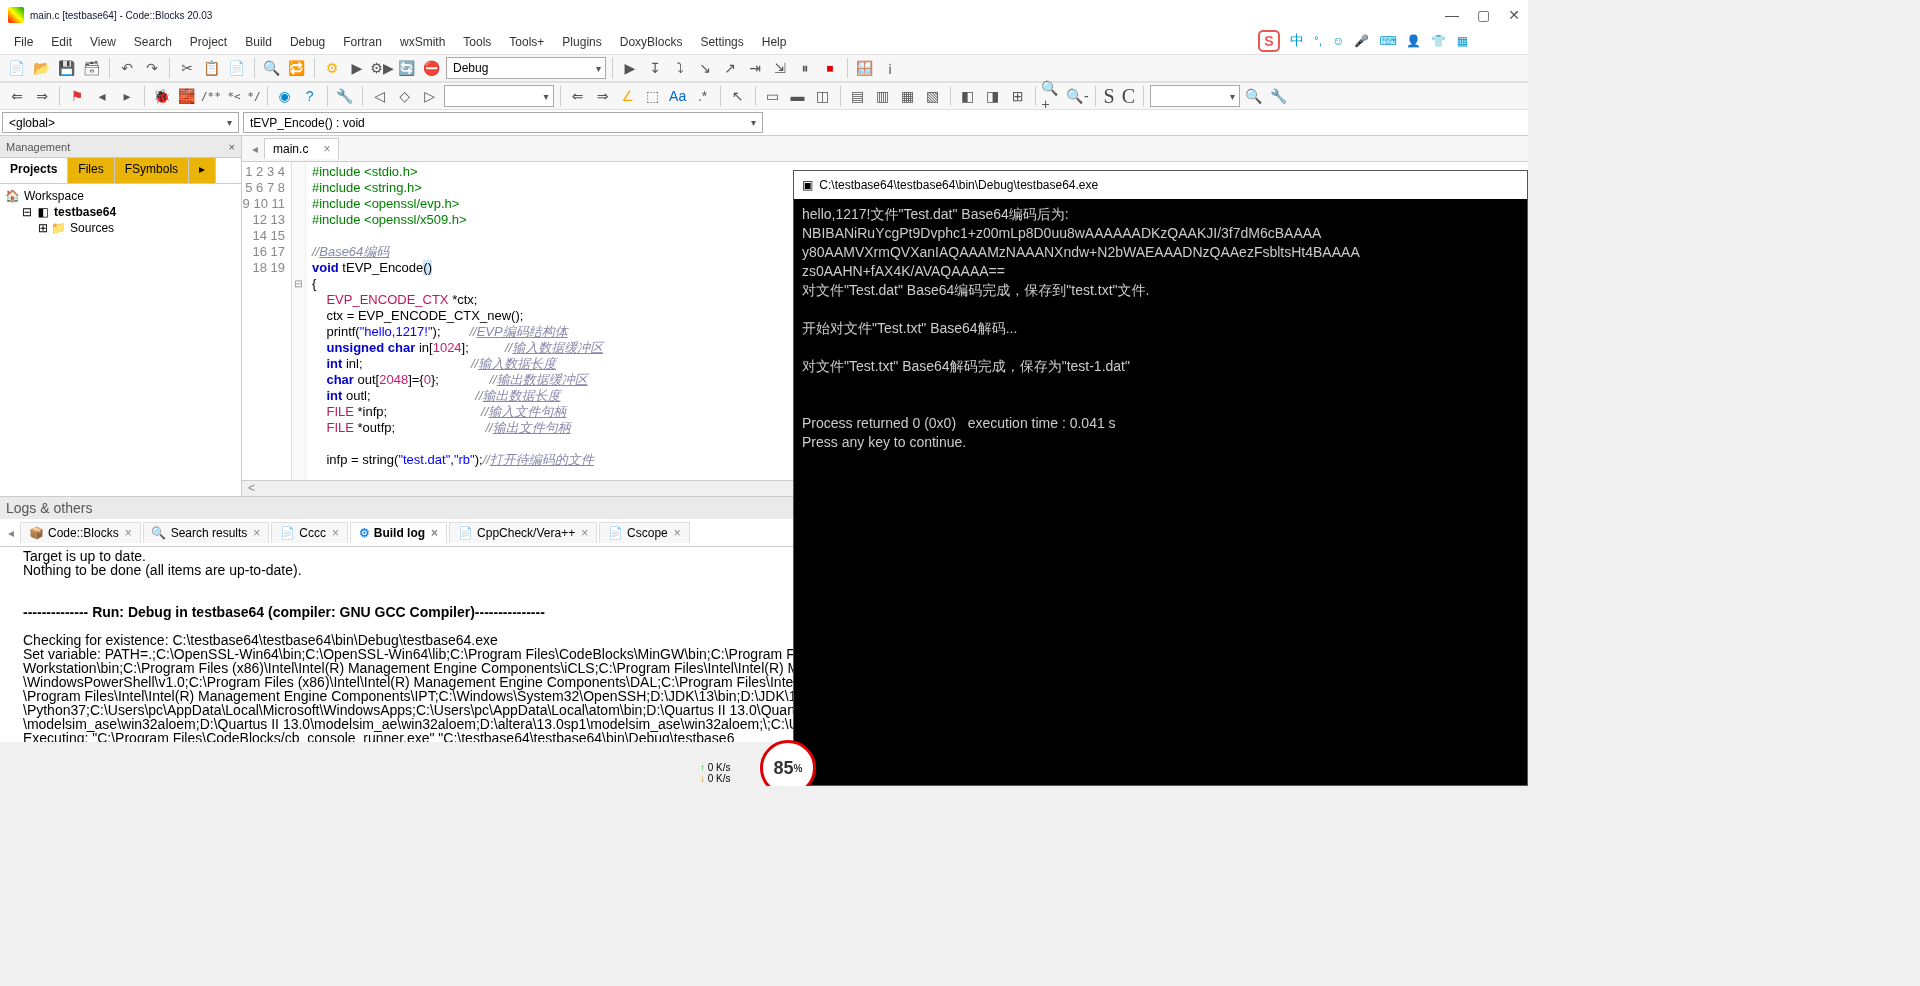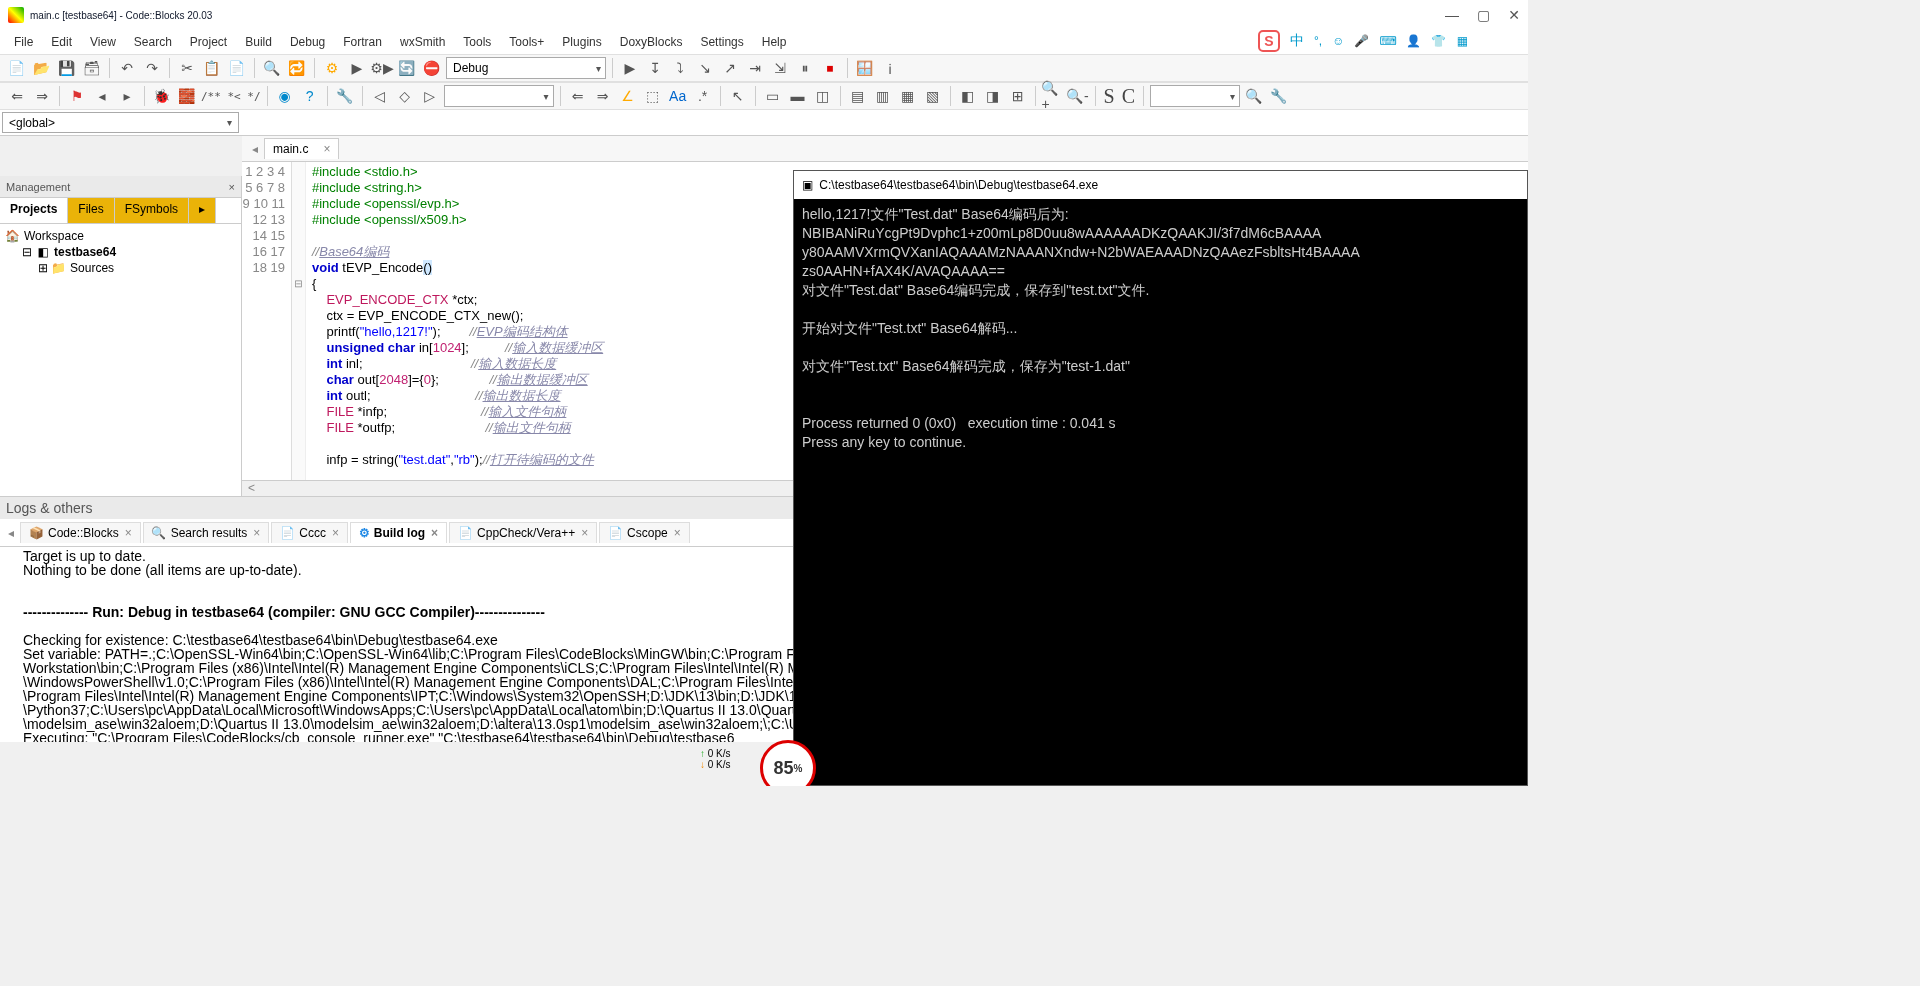--- a/index.html
+++ b/index.html
@@ -16,21 +16,21 @@
 .ime-panel svg, .ime-panel span { display: block; }
 .toolbar-row { height: 28px; background: #f7f7f7; border-top: 1px solid #e0e0e0; border-bottom: 1px solid #e0e0e0; display: flex; align-items: center; padding: 0 6px; gap: 3px; }
 .tb-btn { width: 22px; height: 22px; display: flex; align-items: center; justify-content: center; cursor: default; color: #555; font-size: 14px; }
 .tb-sep { width: 1px; height: 20px; background: #ccc; margin: 0 3px; }
 .tb-dropdown { height: 22px; border: 1px solid #aaa; background: #fff; padding: 0 18px 0 6px; display: flex; align-items: center; min-width: 60px; position: relative; }
 .tb-dropdown::after { content: "▾"; position: absolute; right: 4px; font-size: 10px; color: #555; }
 .scope-row { height: 26px; background: #fff; border-bottom: 1px solid #ccc; display: flex; }
 .scope-box { border: 1px solid #aaa; margin: 2px; padding: 2px 6px; display: flex; align-items: center; justify-content: space-between; }
 .scope-box::after { content: "▾"; font-size: 10px; color: #555; }
 .main-area { display: flex; height: 360px; }
-.mgmt-panel { width: 242px; background: #f7f7f7; border-right: 1px solid #ccc; display: flex; flex-direction: column; margin-top: 40px; }
+.mgmt-panel { width: 242px; background: #f7f7f7; border-right: 1px solid #ccc; display: flex; flex-direction: column; }
 .mgmt-title { height: 22px; background: #eaeaea; border-bottom: 1px solid #ccc; display: flex; align-items: center; justify-content: space-between; padding: 0 6px; font-size: 11px; color: #555; }
 .mgmt-tabs { height: 26px; background: #fff; display: flex; border-bottom: 1px solid #ccc; overflow: hidden; }
 .mgmt-tab { padding: 4px 10px; border-right: 1px solid #ccc; background: #eab308; cursor: default; font-size: 12px; }
 .mgmt-tab.active { background: #fff; font-weight: bold; }
 .tree { background: #fff; flex: 1; padding: 4px 6px; font-size: 12px; }
 .tree-row { display: flex; align-items: center; gap: 4px; padding: 1px 0; }
 .tree-indent { padding-left: 16px; }
 .tree-icon { width: 14px; height: 14px; display: inline-flex; align-items: center; justify-content: center; }
 .editor-panel { flex: 1; background: #fff; display: flex; flex-direction: column; }
 .editor-tabs { height: 26px; background: #f7f7f7; display: flex; align-items: center; padding: 0 4px; border-bottom: 1px solid #ccc; }
@@ -51,21 +51,21 @@
 .logs-title { height: 22px; background: #eaeaea; padding: 0 6px; display: flex; align-items: center; font-size: 14px; color: #555; }
 .logs-tabs { height: 28px; display: flex; align-items: center; border-bottom: 1px solid #ccc; padding: 0 4px; gap: 2px; overflow: hidden; }
 .log-tab { display: flex; align-items: center; gap: 4px; padding: 3px 8px; background: #f7f7f7; border: 1px solid #ddd; border-bottom: none; font-size: 12px; cursor: default; }
 .log-tab.active { background: #fff; font-weight: bold; }
 .log-close { color: #888; cursor: default; margin-left: 2px; }
 .log-content { font-family: Consolas, monospace; font-size: 14px; padding: 2px 23px; white-space: pre-wrap; color: #000; height: 195px; overflow: hidden; line-height: 14px; }
 .log-content .bold { font-weight: bold; }
 .console-win { position: absolute; left: 793px; top: 170px; width: 735px; height: 616px; background: #000; color: #ccc; border: 1px solid #555; font-family: "NSimSun", Consolas, monospace; font-size: 14px; }
 .console-title { height: 28px; background: #fff; color: #000; display: flex; align-items: center; padding: 0 8px; gap: 6px; font-size: 12px; }
 .console-body { padding: 6px 8px; white-space: pre-wrap; line-height: 19px; }
-.net-badge { position: absolute; left: 700px; bottom: 16px; font-size: 10px; font-family: Consolas, monospace; }
+.net-badge { position: absolute; left: 700px; bottom: 2px; font-size: 10px; font-family: Consolas, monospace; }
 .net-badge .up { color: #2a2; }
 .net-badge .dn { color: #e80; }
 .pct-badge { position: absolute; left: 760px; bottom: -10px; width: 56px; height: 56px; border: 3px solid #d00; border-radius: 50%; background: #fff; display: flex; align-items: center; justify-content: center; font-size: 18px; font-weight: bold; color: #333; }
 .pct-badge small { font-size: 10px; }
 .big-letter { font-family: "Times New Roman", serif; font-size: 20px; color: #444; padding: 0 2px; }
 </style>
 </head>
 <body>
 
 <div class="title-bar">
@@ -211,20 +211,23 @@
   <span class="big-letter">C</span>
   <span class="tb-sep"></span>
   <div class="tb-dropdown" style="min-width:90px"></div>
   <span class="tb-btn">🔍</span>
   <span class="tb-btn">🔧</span>
 </div>
 
 <div class="scope-row">
   <div class="scope-box" style="width:237px">
       <span>&lt;global&gt;</span>
+    </div>
+  <div class="scope-box" style="width:520px">
+      <span>tEVP_Encode() : void</span>
     </div>
 </div>
 
 <div class="main-area">
   <div class="mgmt-panel">
     <div class="mgmt-title">
         <span>Management</span>
         <span>×</span>
       </div>
     <div class="mgmt-tabs" id="mgmt-tabs">

